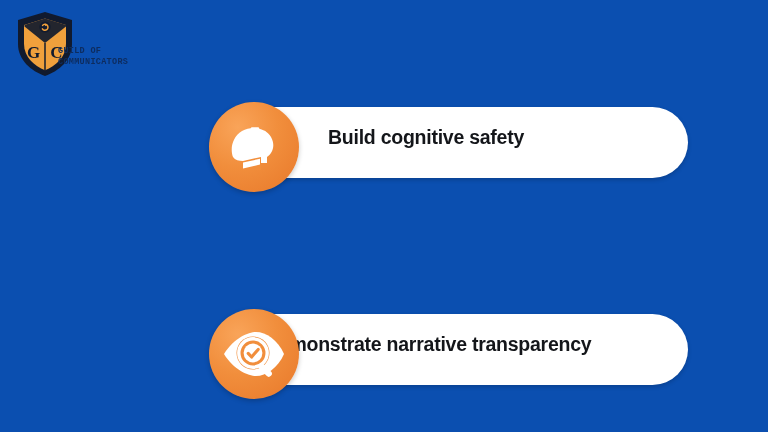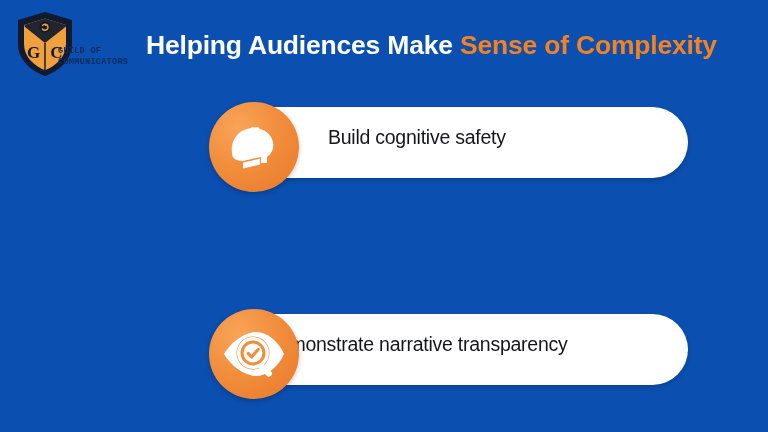--- a/index.html
+++ b/index.html
@@ -81,21 +81,21 @@
     background: #FFFFFF;
     border-radius: 36px;
     box-shadow: 0 2px 4px rgba(0,0,0,0.18);
   }
   .pill-label {
     position: absolute;
     top: 0;
     height: 71px;
     line-height: 71px;
     font-size: 19.5px;
-    font-weight: normal;
+    font-weight: bold;
     color: #14161A;
     letter-spacing: -0.25px;
     white-space: nowrap;
   }
   .row-1 .pill-label { left: 119px; }
   .row-2 .pill-label { left: 86px; }
   .row-3 .pill-label { left: 56px; }
 
   .icon-circle {
     position: absolute;
@@ -130,24 +130,20 @@
       <path d="M31.2 13.6 l1.8 1.5 l-2.1 1.1 z" fill="#F0A03C"></path>
       <text x="19.5" y="48" font-family="Liberation Serif, serif" font-size="17" font-weight="bold" fill="#111A2E" text-anchor="middle">G</text>
       <text x="42.5" y="48" font-family="Liberation Serif, serif" font-size="17" font-weight="bold" fill="#111A2E" text-anchor="middle">C</text>
     </svg>
     <div class="logo-text">
       <div>GUILD OF</div>
       <div>COMMUNICATORS</div>
     </div>
   </div>
 
-  <div class="title">
-    <span>Helping Audiences Make</span>
-    <span class="accent">Sense of Complexity</span>
-  </div>
 
   <div class="row row-1">
     <div class="pill"></div>
     <div class="pill-label">Build cognitive safety</div>
     <div class="icon-circle">
       <svg width="60" height="60" viewBox="0 0 60 60">
         <path d="M9 40 C6 32 8 20 18 14 C28 8 42 11 47 20 C52 29 48 37 43 40 L43 46 L36 46 L36 53 L19 53 L19 44 C15 44 11 43 9 40 Z" fill="#FFFFFF"></path>
         <path d="M19 53 L19 44 L37 40 L37 53 Z" fill="#F18E3C"></path>
         <path d="M19 45.5 L36 41.8 L36 47.5 L19 51.5 Z" fill="#FFFFFF"></path>
         <g transform="translate(31,25)">

